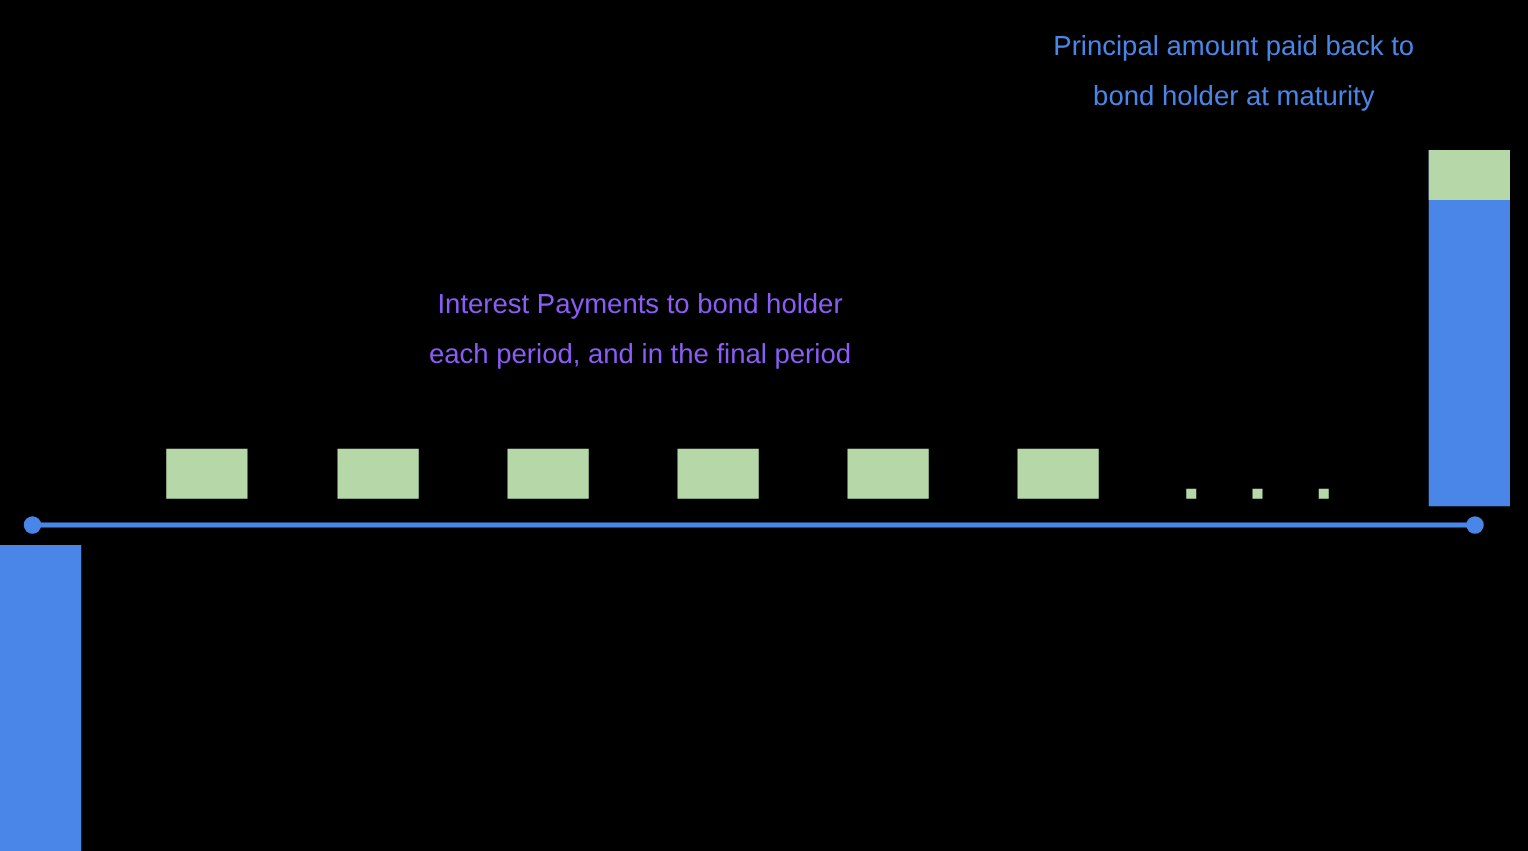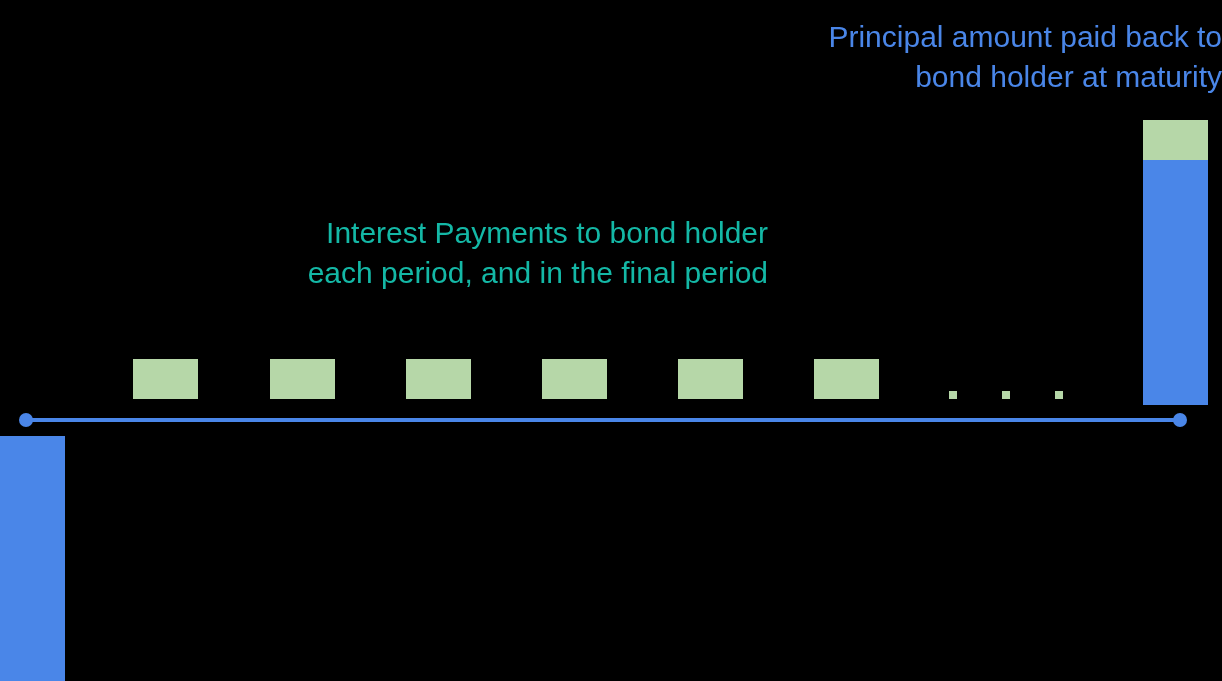--- a/index.html
+++ b/index.html
@@ -15,38 +15,38 @@
     position: relative;
     width: 1222px;
     height: 681px;
     background: #000000;
     overflow: hidden;
   }
 
   
   .annot {
     position: absolute;
-    text-align: right;
+    text-align: center;
     line-height: 40px;
-    font-size: 30px;
+    font-size: 22px;
     font-weight: 400;
     white-space: pre-line;
     letter-spacing: 0px;
   }
   #label-maturity {
     left: 752px;
     top: 17px;
     width: 470px;
     color: #4a86e8;
   }
   #label-interest {
     left: 256px;
-    top: 213px;
+    top: 223px;
     width: 512px;
-    color: #14b8a6;
+    color: #8b5cf6;
   }
   #label-initial {
     left: 62px;
     top: 555px;
     width: 452px;
     color: #4a86e8;
   }
 
   
   #timeline-line {

